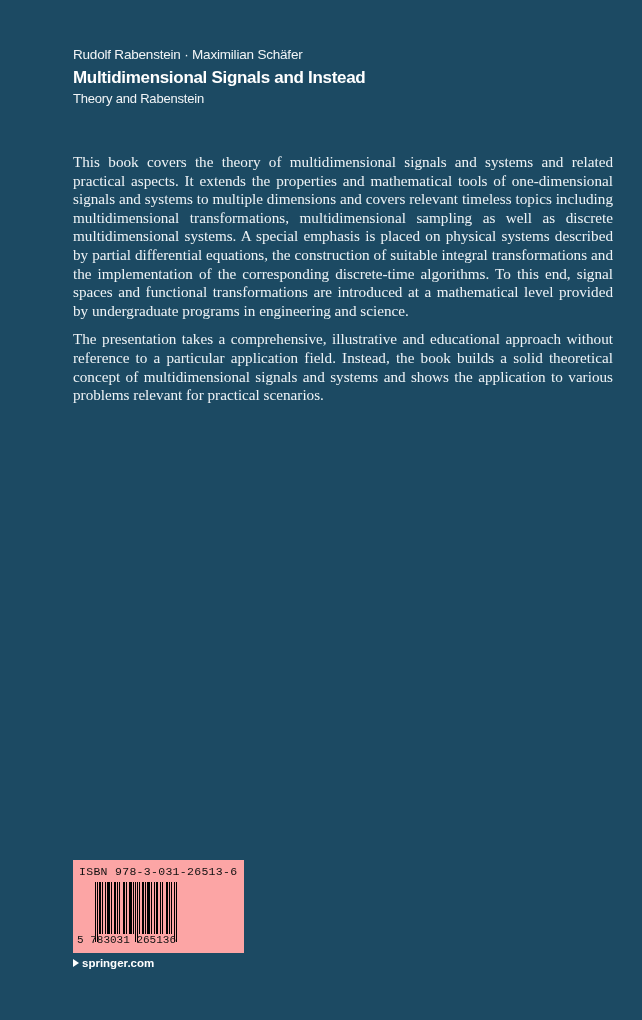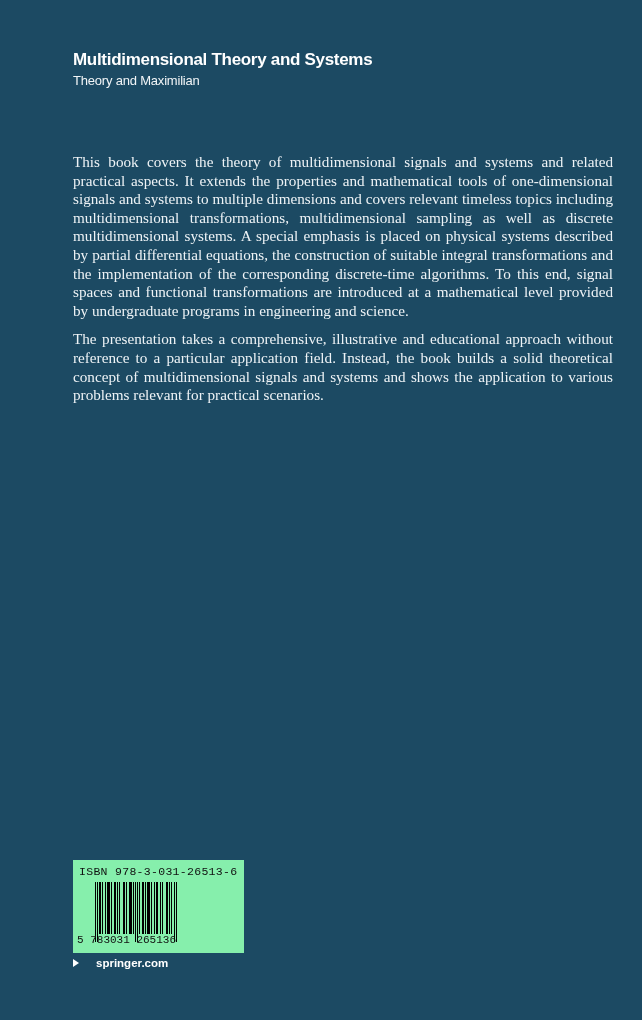--- a/index.html
+++ b/index.html
@@ -54,21 +54,21 @@
     }
     .blurb p {
       margin: 7px 0 10px 0;
     }
     .barcode-box {
       position: absolute;
       left: 73px;
       top: 860px;
       width: 171px;
       height: 93px;
-      background: #86efac;
+      background: #fca5a5;
       box-sizing: border-box;
     }
     .isbn-text {
       position: absolute;
       left: 6px;
       top: 5px;
       font-family: "Liberation Mono", monospace;
       font-size: 11.5px;
       color: #111;
       letter-spacing: 0.3px;
@@ -105,38 +105,39 @@
     .springer-link {
       position: absolute;
       left: 73px;
       top: 957px;
       font-family: "Liberation Sans", sans-serif;
       font-size: 11.5px;
       font-weight: bold;
       color: #ffffff;
       display: flex;
       align-items: center;
-      gap: 17px;
+      gap: 3px;
       text-decoration: none;
     }
     .triangle {
       width: 0;
       height: 0;
       border-top: 4px solid transparent;
       border-bottom: 4px solid transparent;
       border-left: 6px solid #ffffff;
       display: inline-block;
     }
   </style>
 </head>
 <body>
 
 <div class="header">
-  <div class="title">Multidimensional Theory and Systems</div>
-  <div class="subtitle">Theory and Maximilian</div>
+  <div class="authors">Rudolf Rabenstein · Maximilian Schäfer</div>
+  <div class="title">Multidimensional Signals and Instead</div>
+  <div class="subtitle">Theory and Rabenstein</div>
 </div>
 
 <div class="blurb">
   <p>This book covers the theory of multidimensional signals and systems and related practical aspects. It extends the properties and mathematical tools of one-dimensional signals and systems to multiple dimensions and covers relevant timeless topics including multidimensional transformations, multidimensional sampling as well as discrete multidimensional systems. A special emphasis is placed on physical systems described by partial differential equations, the construction of suitable integral transformations and the implementation of the corresponding discrete-time algorithms. To this end, signal spaces and functional transformations are introduced at a mathematical level provided by undergraduate programs in engineering and science.</p>
   <p>The presentation takes a comprehensive, illustrative and educational approach without reference to a particular application field. Instead, the book builds a solid theoretical concept of multidimensional signals and systems and shows the application to various problems relevant for practical scenarios.</p>
 </div>
 
 <div class="barcode-box">
   <div class="isbn-text">ISBN 978-3-031-26513-6</div>
   <div class="bars" id="bars">

